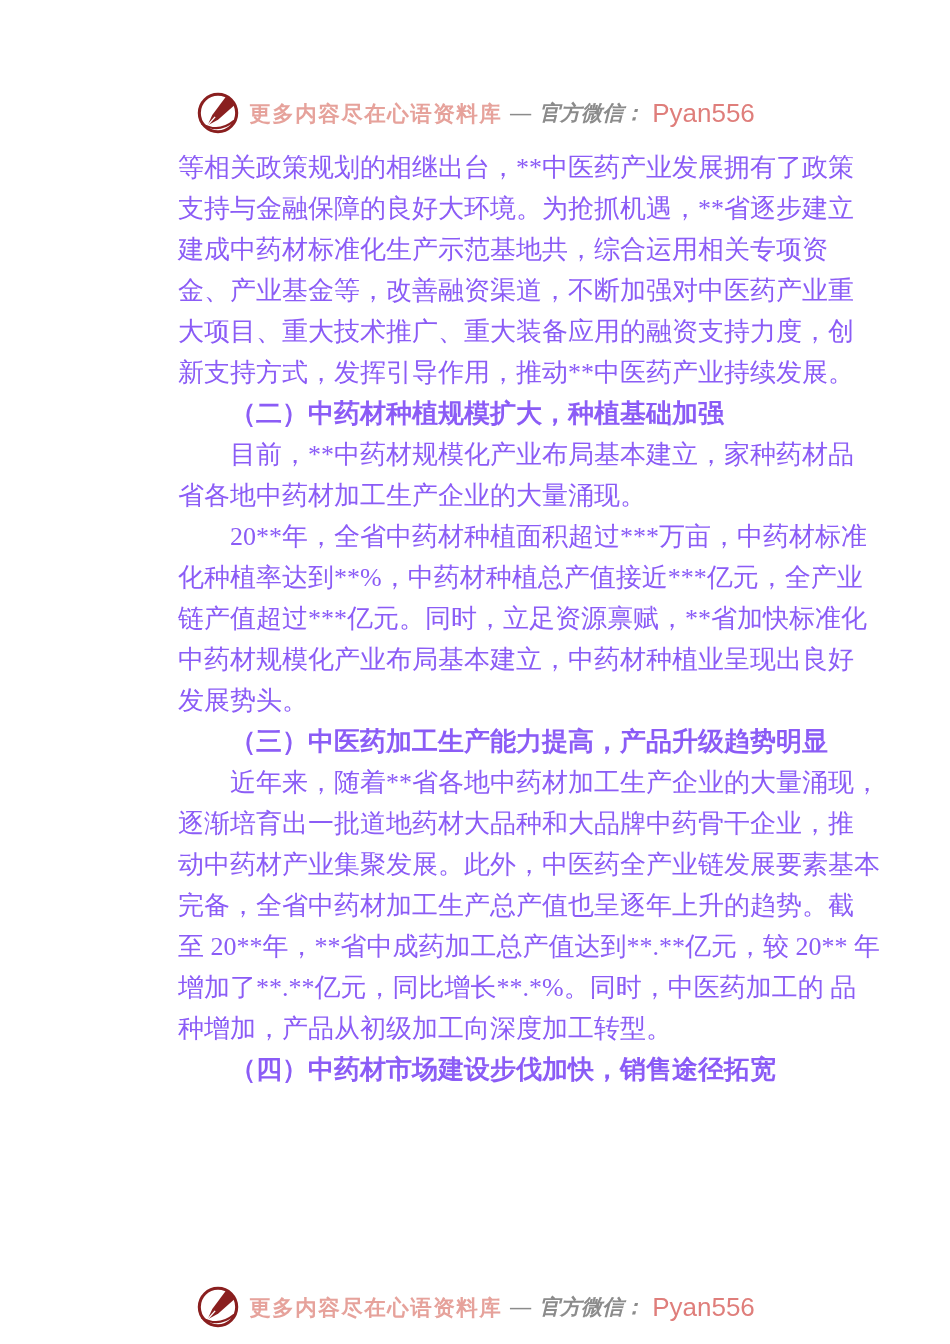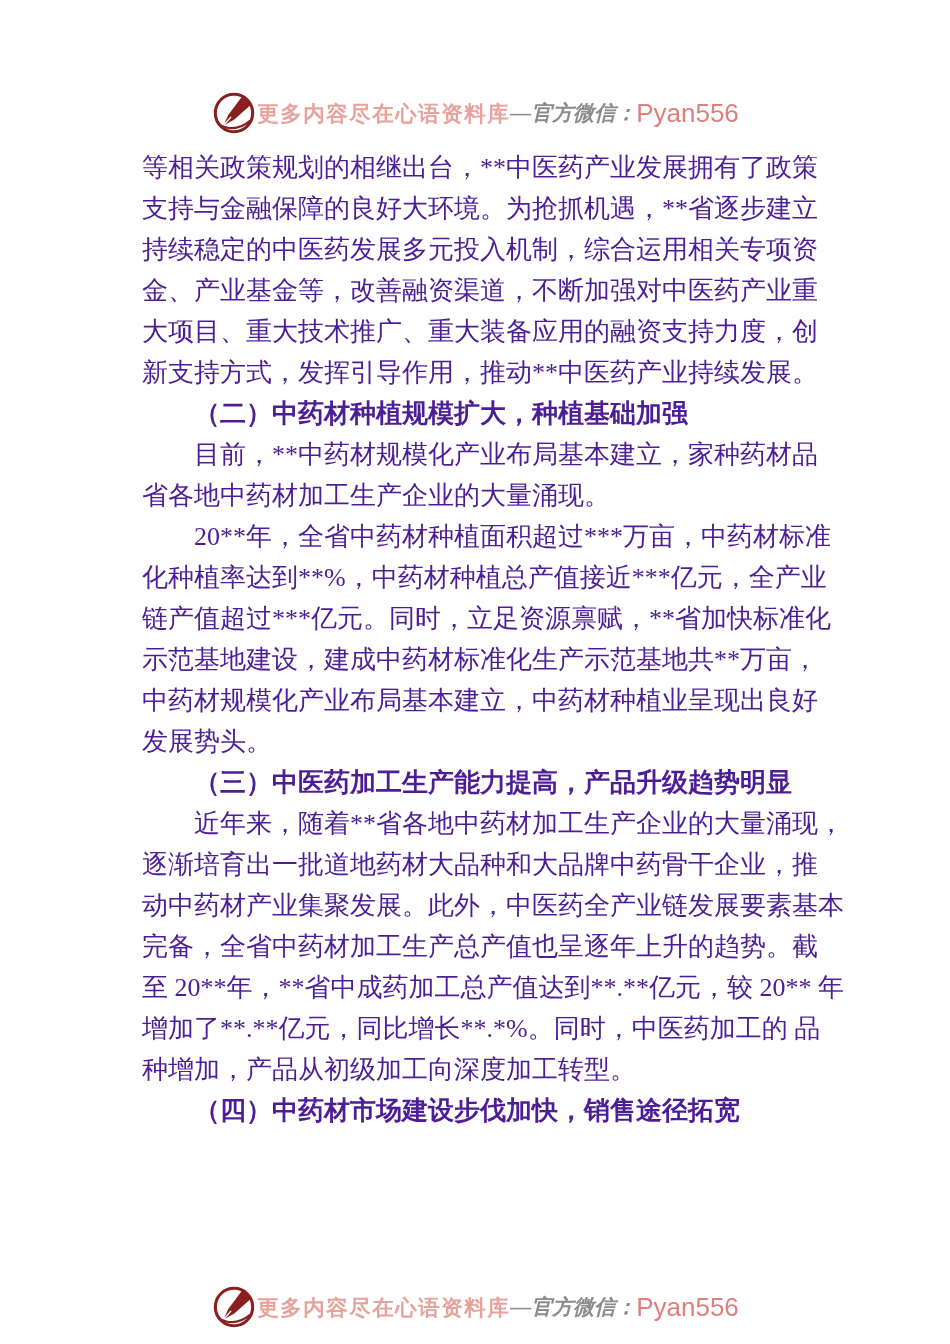--- a/index.html
+++ b/index.html
@@ -12,20 +12,21 @@
     position: relative;
     width: 950px; height: 1344px;
     background: #ffffff;
     overflow: hidden;
   }
 
   
   .watermark {
     position: absolute; left: 0; right: 0;
     display: flex; align-items: center; justify-content: center;
+    gap: 8px;
     height: 48px;
     white-space: nowrap;
   }
   .watermark.header { top: 89px; }
   .watermark.footer { top: 1283px; }
   .logo { width: 46px; height: 46px; display: inline-block; flex: 0 0 auto; }
   .logo svg { width: 46px; height: 46px; display: block; }
   .wm-brand {
     font-weight: bold;
     font-size: 21.5px;
@@ -72,34 +73,33 @@
         <path d="M13 37 L21 28" stroke="#ffffff" stroke-width="1.4" fill="none"></path>
         <path d="M7 35 Q 24 46 41 32" stroke="currentColor" stroke-width="2.2" fill="none"></path>
       </svg>
     </span>
     <span class="wm-brand" style="color: rgb(230, 162, 155);">更多内容尽在心语资料库</span>
     <span class="wm-dash" style="color: rgb(139, 139, 139);">—</span>
     <span class="wm-label" style="color: rgb(139, 139, 139);">官方微信：</span>
     <span class="wm-id" style="color: rgb(223, 126, 123);">Pyan556</span>
   </div>
 
-  <div class="doc-body" id="doc-body" style="color: #4c1d95;">
+  <div class="doc-body" id="doc-body" style="color: #8b5cf6; margin-left: 36px;">
       <div class="line j">等相关政策规划的相继出台，**中医药产业发展拥有了政策</div>
       <div class="line j">支持与金融保障的良好大环境。为抢抓机遇，**省逐步建立</div>
-      <div class="line j">持续稳定的中医药发展多元投入机制，综合运用相关专项资</div>
+      <div class="line j">建成中药材标准化生产示范基地共，综合运用相关专项资</div>
       <div class="line j">金、产业基金等，改善融资渠道，不断加强对中医药产业重</div>
       <div class="line j">大项目、重大技术推广、重大装备应用的融资支持力度，创</div>
       <div class="line">新支持方式，发挥引导作用，推动**中医药产业持续发展。</div>
       <div class="line b i">（二）中药材种植规模扩大，种植基础加强</div>
       <div class="line i j">目前，**中药材规模化产业布局基本建立，家种药材品</div>
       <div class="line">省各地中药材加工生产企业的大量涌现。</div>
       <div class="line i j">20**年，全省中药材种植面积超过***万亩，中药材标准</div>
       <div class="line j">化种植率达到**%，中药材种植总产值接近***亿元，全产业</div>
       <div class="line j">链产值超过***亿元。同时，立足资源禀赋，**省加快标准化</div>
-      <div class="line j">示范基地建设，建成中药材标准化生产示范基地共**万亩，</div>
       <div class="line j">中药材规模化产业布局基本建立，中药材种植业呈现出良好</div>
       <div class="line">发展势头。</div>
       <div class="line b i">（三）中医药加工生产能力提高，产品升级趋势明显</div>
       <div class="line i j">近年来，随着**省各地中药材加工生产企业的大量涌现，</div>
       <div class="line j">逐渐培育出一批道地药材大品种和大品牌中药骨干企业，推</div>
       <div class="line j">动中药材产业集聚发展。此外，中医药全产业链发展要素基本</div>
       <div class="line j">完备，全省中药材加工生产总产值也呈逐年上升的趋势。截</div>
       <div class="line j">至 20**年，**省中成药加工总产值达到**.**亿元，较 20** 年</div>
       <div class="line j">增加了**.**亿元，同比增长**.*%。同时，中医药加工的 品</div>
       <div class="line">种增加，产品从初级加工向深度加工转型。</div>

